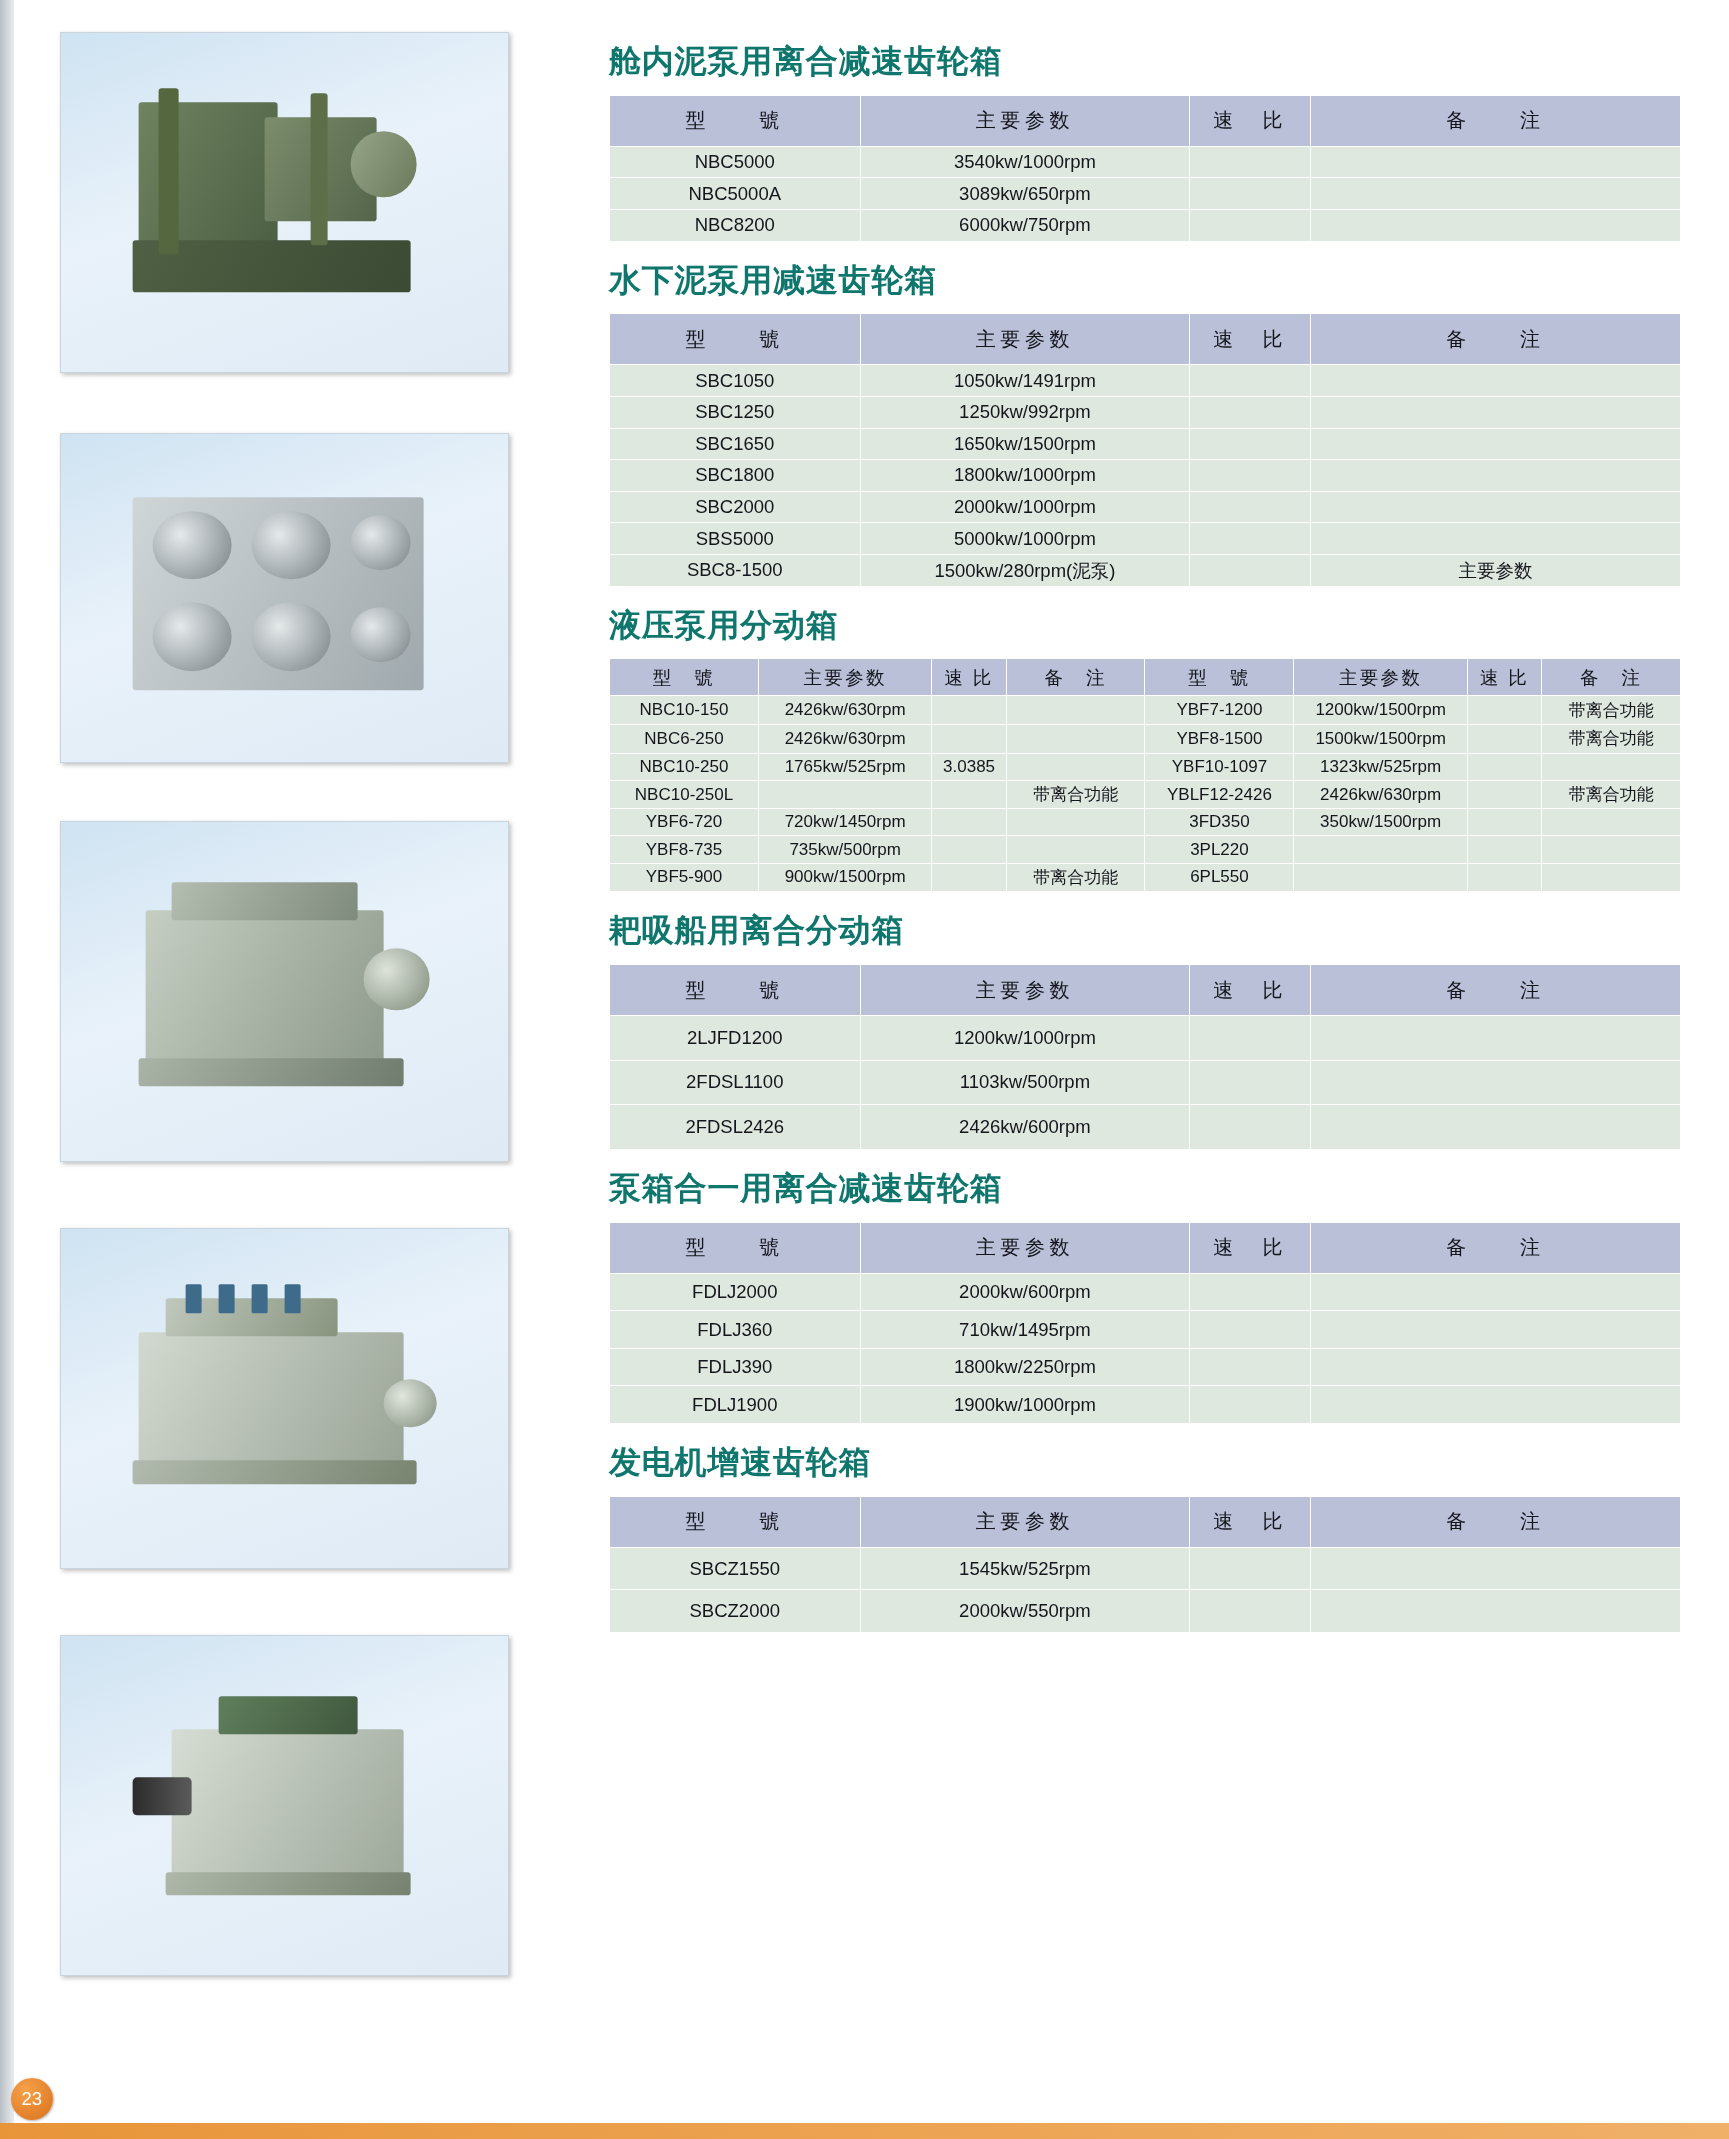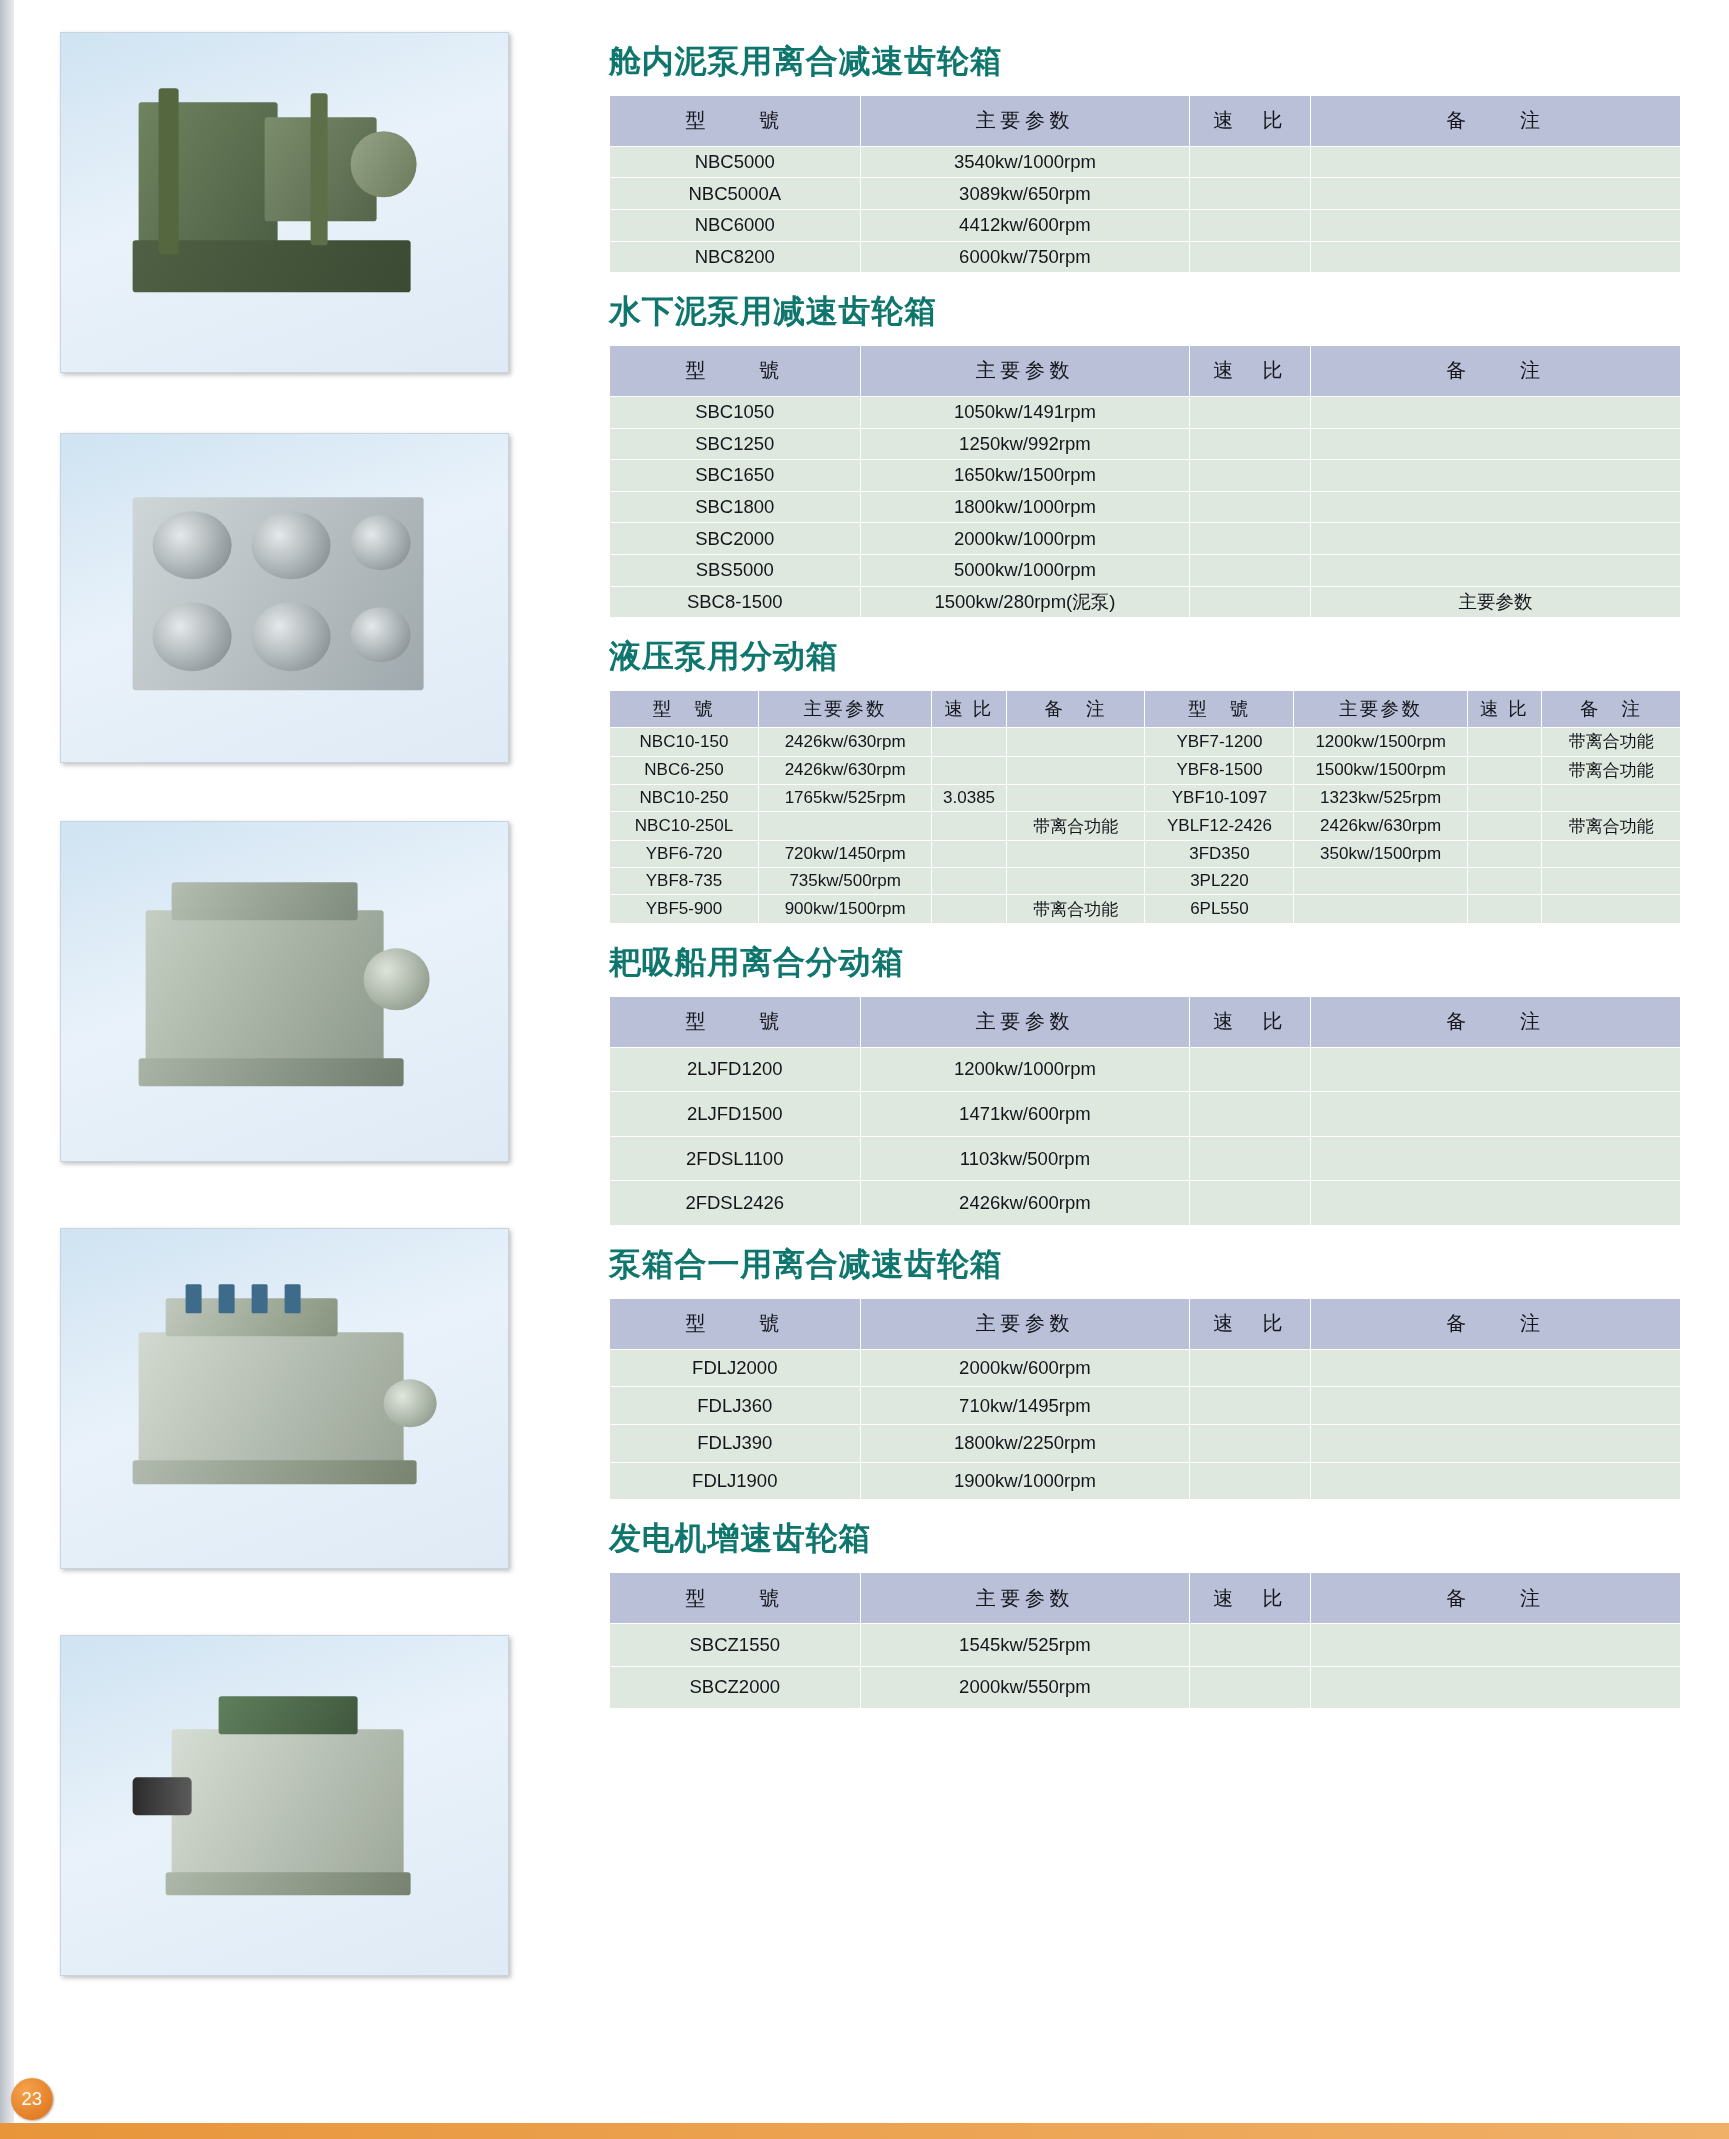--- a/index.html
+++ b/index.html
@@ -271,26 +271,20 @@
       <tbody>
         <tr>
           <td>NBC5000</td>
           <td>3540kw/1000rpm</td>
           <td></td>
           <td></td>
         </tr>
         <tr>
           <td>NBC5000A</td>
           <td>3089kw/650rpm</td>
-          <td></td>
-          <td></td>
-        </tr>
-        <tr>
-          <td>NBC6000</td>
-          <td>4412kw/600rpm</td>
           <td></td>
           <td></td>
         </tr>
         <tr>
           <td>NBC8200</td>
           <td>6000kw/750rpm</td>
           <td></td>
           <td></td>
         </tr>
       </tbody>
@@ -479,26 +473,20 @@
         </tr>
       </thead>
       <tbody>
         <tr>
           <td style="height:39px">2LJFD1200</td>
           <td style="height:39px">1200kw/1000rpm</td>
           <td style="height:39px"></td>
           <td style="height:39px"></td>
         </tr>
         <tr>
-          <td style="height:39px">2LJFD1500</td>
-          <td style="height:39px">1471kw/600rpm</td>
-          <td style="height:39px"></td>
-          <td style="height:39px"></td>
-        </tr>
-        <tr>
           <td style="height:39px">2FDSL1100</td>
           <td style="height:39px">1103kw/500rpm</td>
           <td style="height:39px"></td>
           <td style="height:39px"></td>
         </tr>
         <tr>
           <td style="height:39px">2FDSL2426</td>
           <td style="height:39px">2426kw/600rpm</td>
           <td style="height:39px"></td>
           <td style="height:39px"></td>

